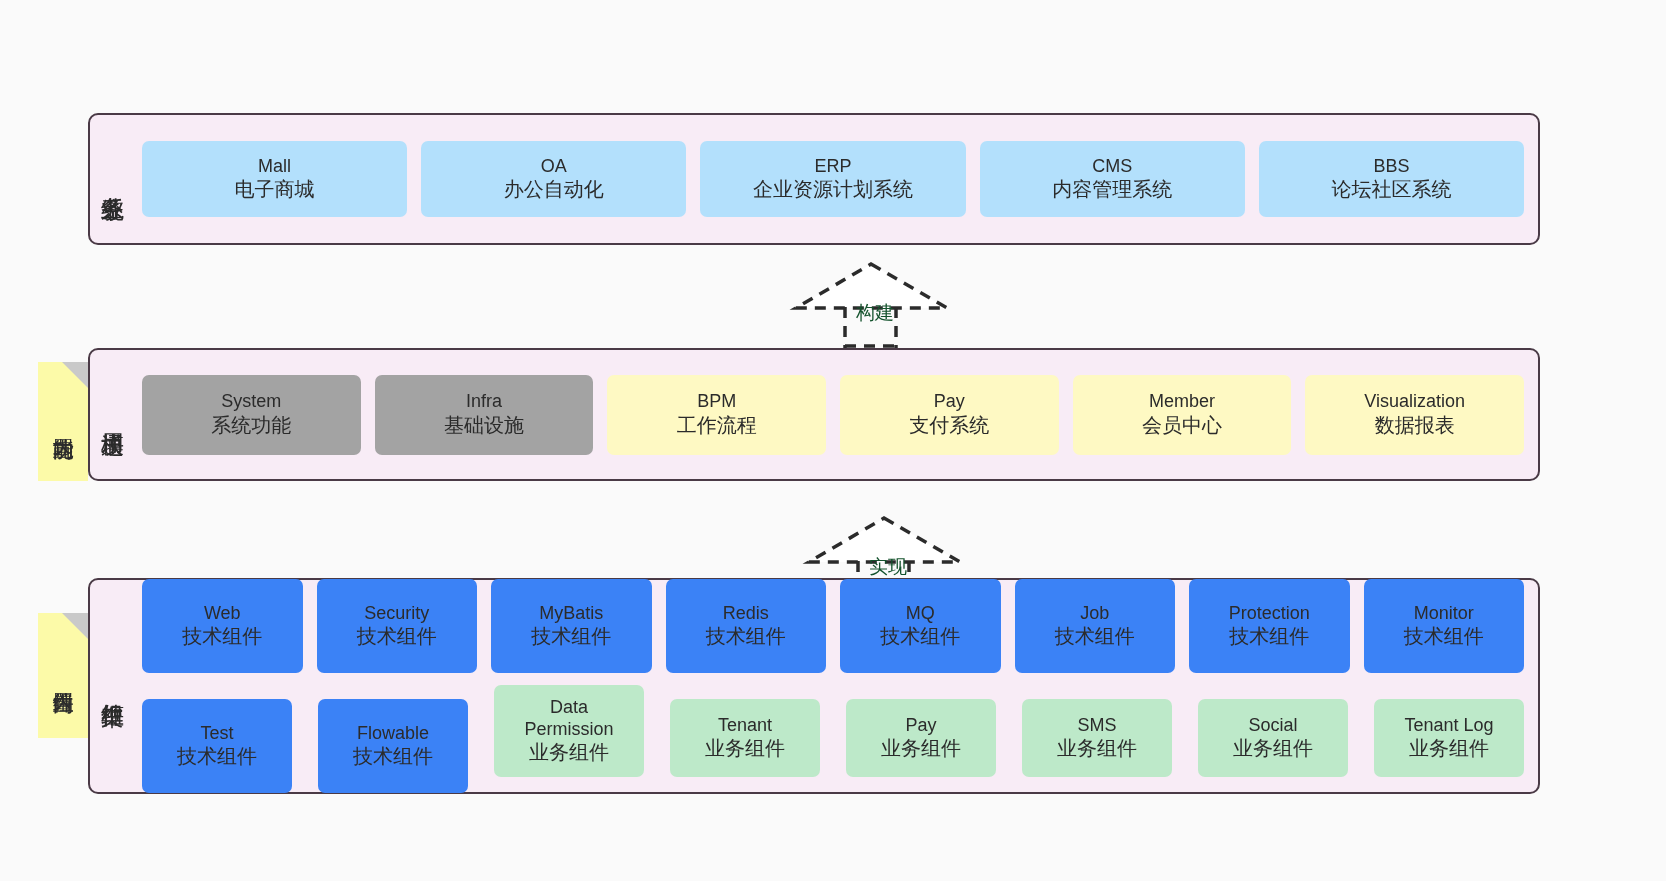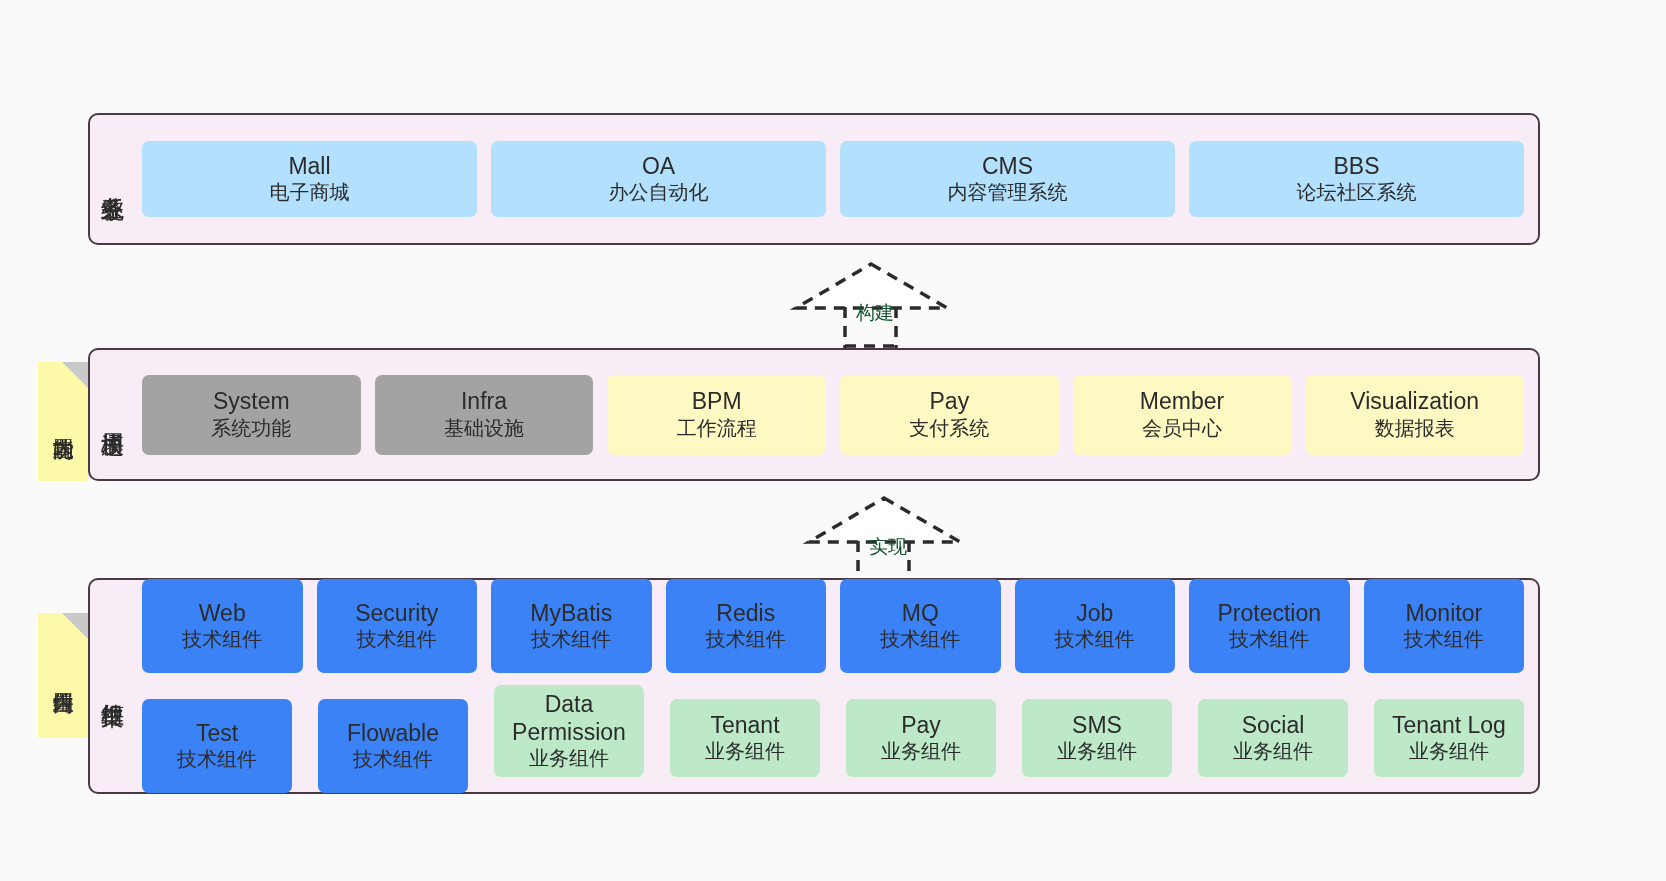--- a/index.html
+++ b/index.html
@@ -73,21 +73,21 @@
     display: flex;
     flex-direction: column;
     align-items: center;
     justify-content: center;
     text-align: center;
     color: #2b2b2b;
     box-sizing: border-box;
     padding: 4px 6px;
   }
   .node .n-title {
-    font-size: 23px;
+    font-size: 18px;
     line-height: 1.2;
   }
   .node .n-sub {
     font-size: 20px;
     line-height: 1.25;
   }
 
   .node.h-biz    { height: 76px; background: #b3e0fc; }
   .node.h-mod    { height: 80px; background: #fef9c3; }
   .node.h-mod.em { background: #a3a3a3; }
@@ -147,20 +147,24 @@
       <div class="node-row">
         <div class="node h-biz">
           <div class="n-title">Mall</div>
           <div class="n-sub">电子商城</div>
         </div>
         <div class="node h-biz">
           <div class="n-title">OA</div>
           <div class="n-sub">办公自动化</div>
         </div>
         <div class="node h-biz">
+          <div class="n-title">ERP</div>
+          <div class="n-sub">企业资源计划系统</div>
+        </div>
+        <div class="node h-biz">
           <div class="n-title">CMS</div>
           <div class="n-sub">内容管理系统</div>
         </div>
         <div class="node h-biz">
           <div class="n-title">BBS</div>
           <div class="n-sub">论坛社区系统</div>
         </div>
       </div>
     </div>
   </div>
@@ -200,21 +204,21 @@
           <div class="n-sub">会员中心</div>
         </div>
         <div class="node h-mod">
           <div class="n-title">Visualization</div>
           <div class="n-sub">数据报表</div>
         </div>
       </div>
     </div>
   </div>
 
-  <div class="connector" id="conn-implement" style="left:808px; top:496px; width:160px; height:86px;">
+  <div class="connector" id="conn-implement" style="left:808px; top:516px; width:160px; height:86px;">
     <svg width="160" height="86" viewBox="0 0 160 86" aria-hidden="true">
       <polygon points="76,2 152,46 1,46" fill="#ffffff" stroke="#2b2b2b" stroke-width="3.5" stroke-dasharray="11,8" stroke-linejoin="miter"></polygon>
       <path d="M 50,45 L 50,86 M 101,45 L 101,86 M 50,84 L 101,84" fill="none" stroke="#2b2b2b" stroke-width="3.5" stroke-dasharray="11,8"></path>
     </svg>
     <div class="conn-label" style="top:38px;">实现</div>
   </div>
 
   <div class="layer" id="layer-framework" style="left:88px; top:578px; width:1452px; height:216px;">
     <div class="layer-label">框架组件</div>
     <div class="layer-body">

